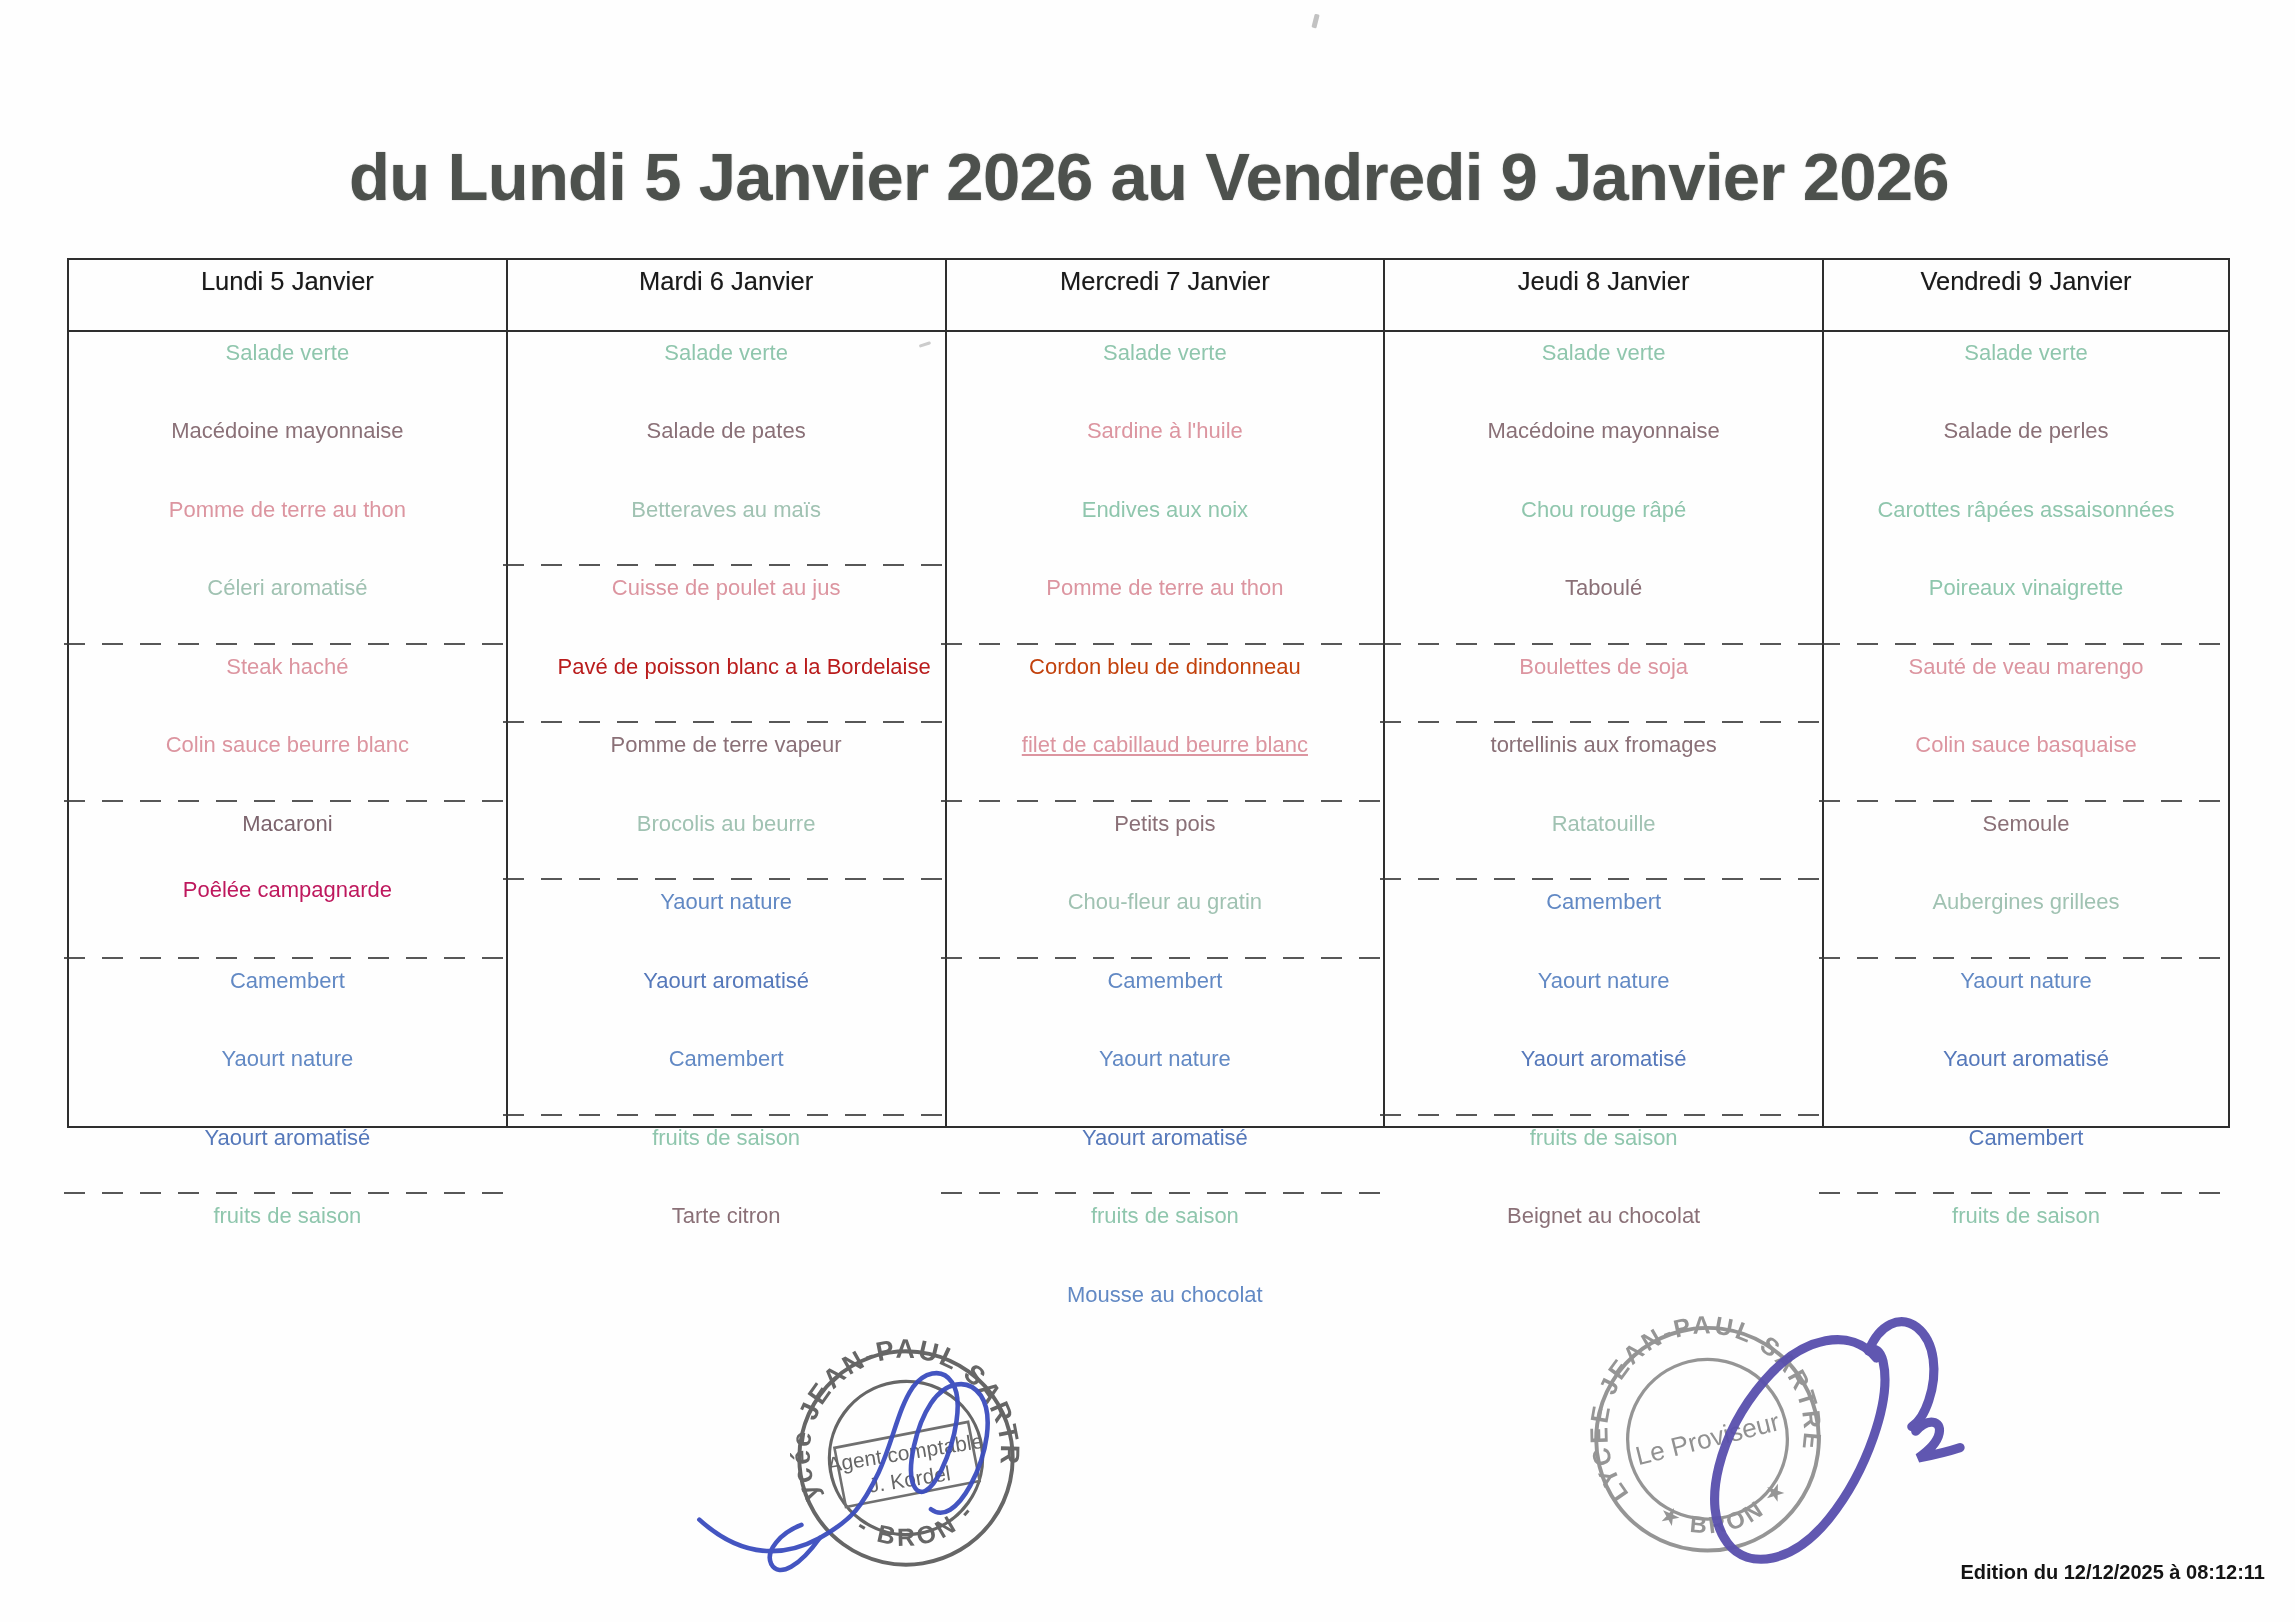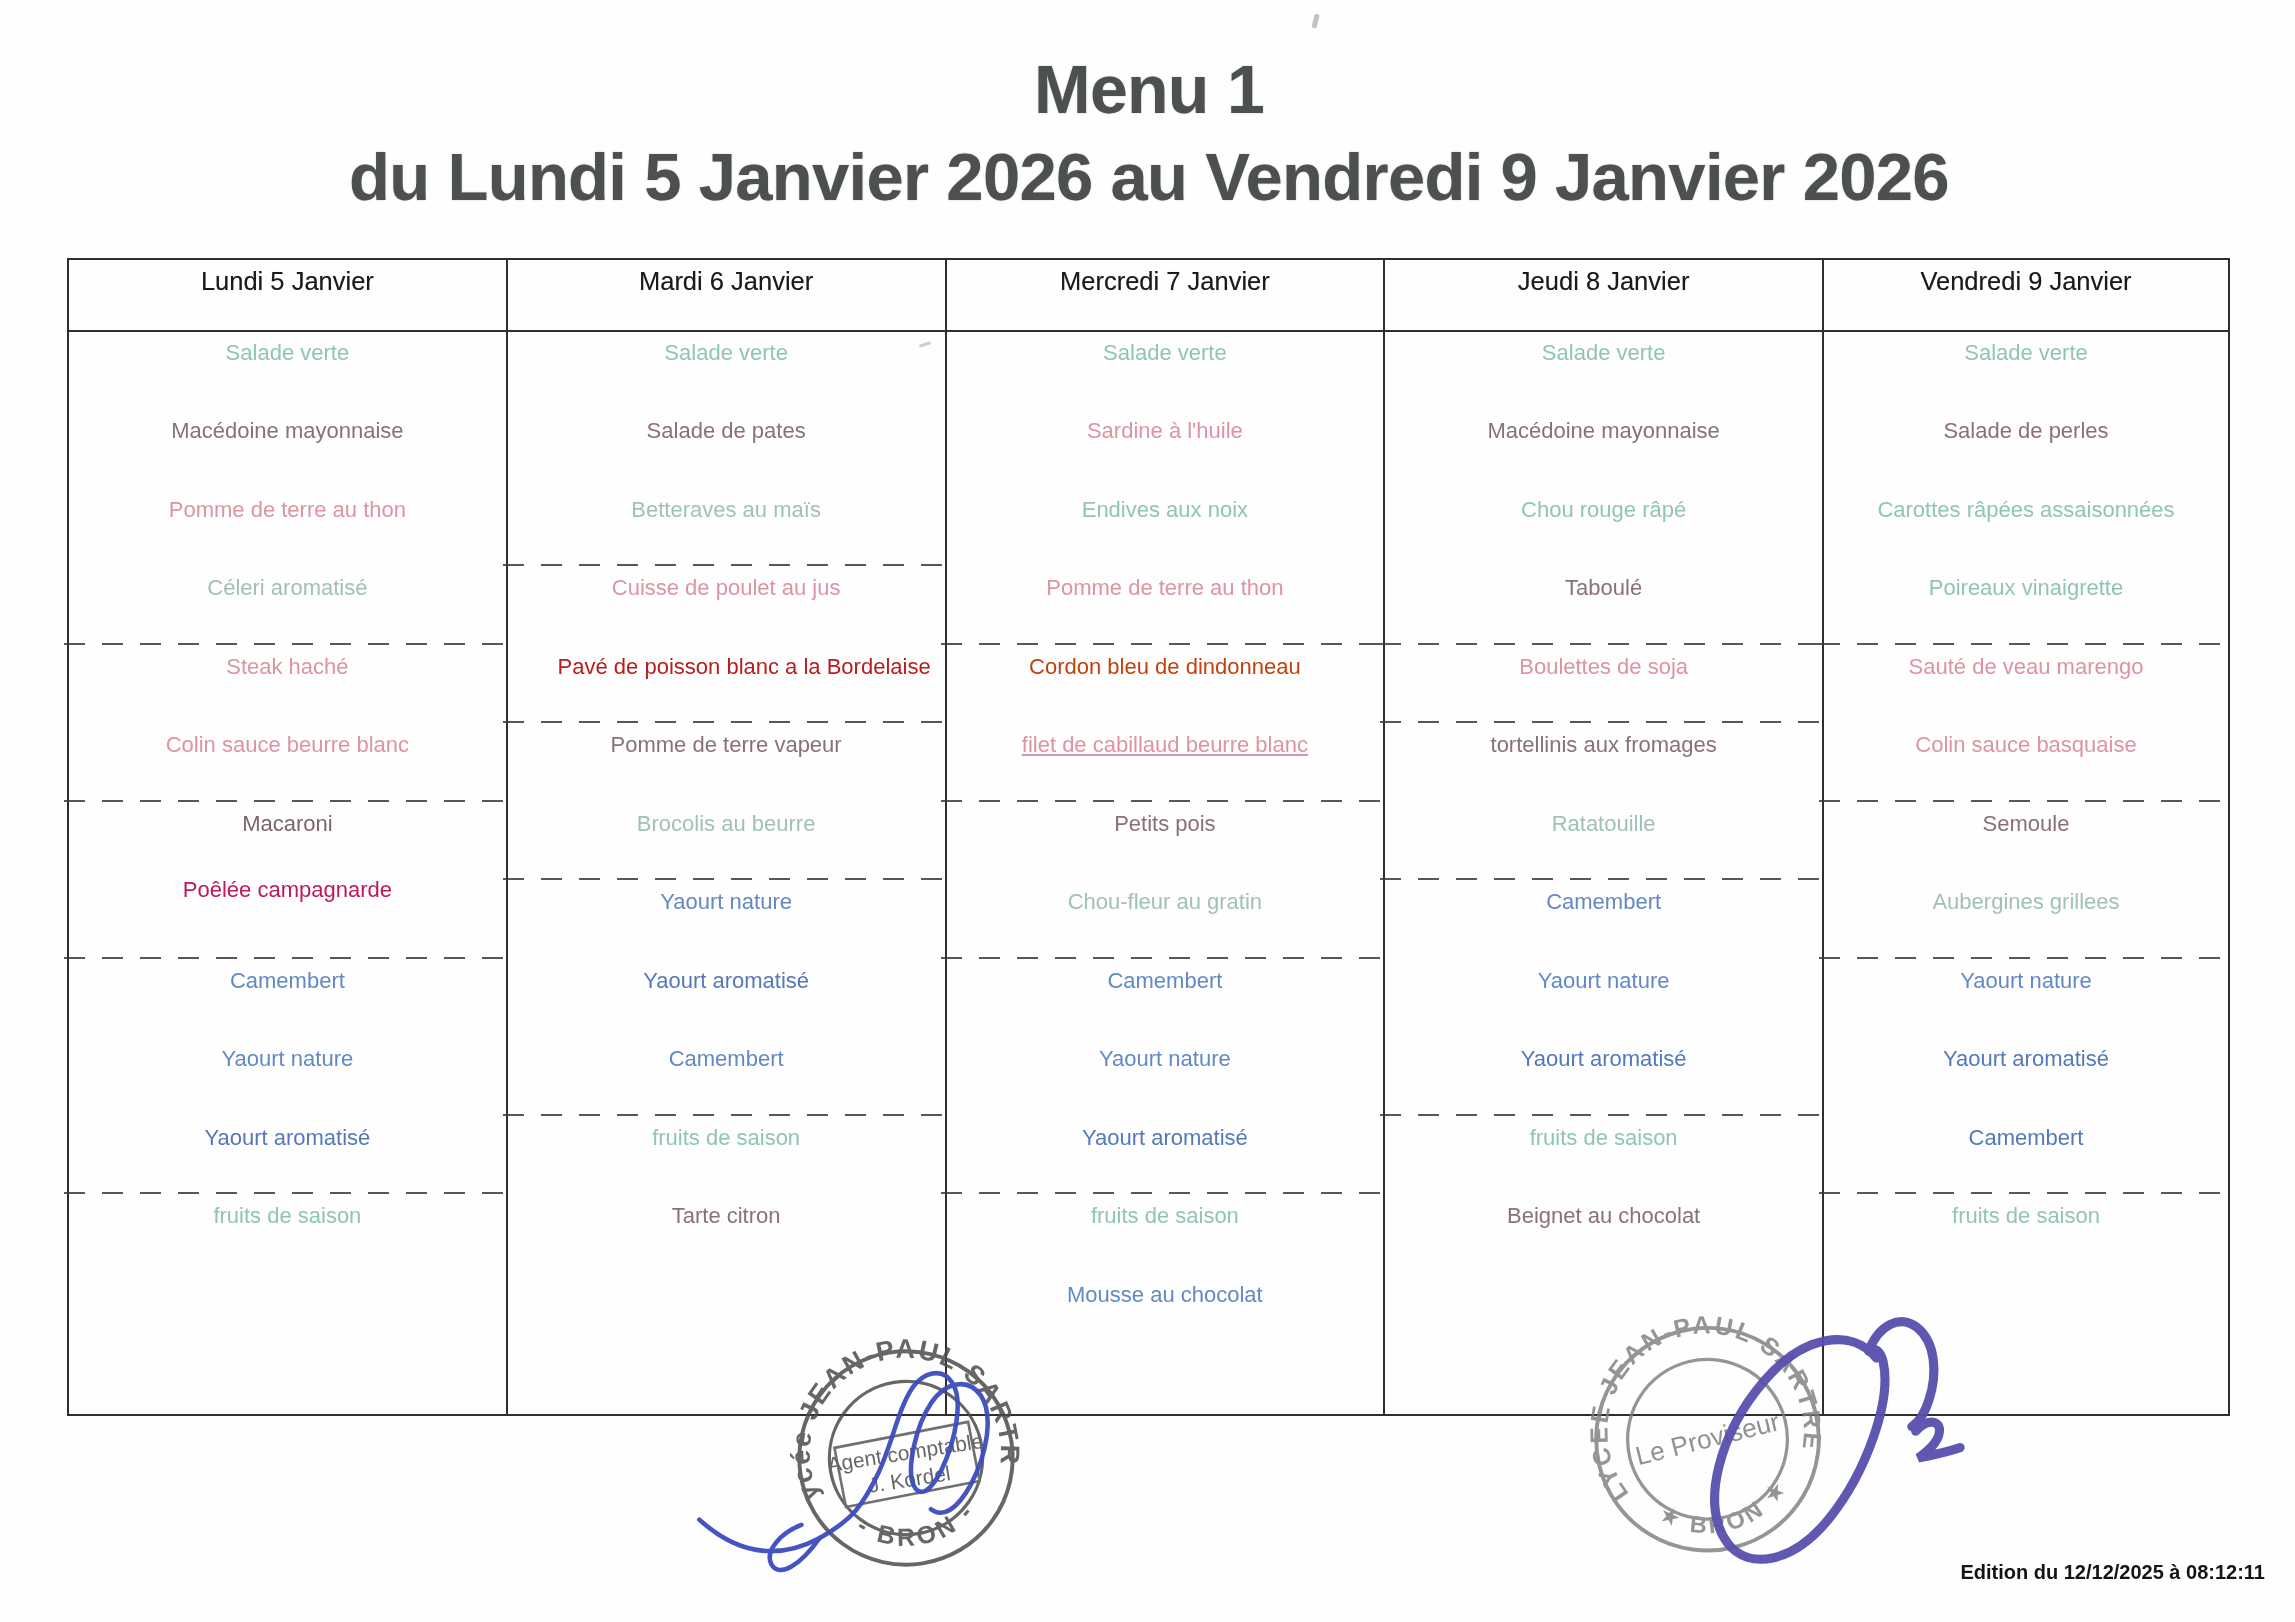--- a/index.html
+++ b/index.html
@@ -15,21 +15,21 @@
     position:absolute;left:67px;right:64px;
     text-align:center;font-weight:bold;color:#4d514d;
     text-shadow:0 0 1.3px rgba(60,63,60,.45);
     letter-spacing:-0.7px;white-space:nowrap;
   }
   .title-line1{top:55px;font-size:68px;line-height:1;}
   .title-line2{top:143px;font-size:67px;line-height:1;}
   
   .menu-table{
     position:absolute;left:67px;top:258px;
-    width:2163px;height:1158px;
+    width:2163px;height:870px;
     border:2px solid #2e2e2e;
     display:flex;box-sizing:border-box;
   }
   .day-col{flex:1;display:flex;flex-direction:column;border-left:2px solid #2e2e2e;box-sizing:border-box;}
   .day-col:first-child{border-left:none;}
   .day-col:last-child{flex:0.925;}
   .day-header{
     height:72px;border-bottom:2px solid #2e2e2e;
     text-align:center;padding-top:6.5px;box-sizing:border-box;
     font-size:25.5px;color:#1a1a1a;
@@ -57,21 +57,20 @@
   
   .speck{position:absolute;background:#9a9a9a;border-radius:1.3px;}
   .speck-1{left:1313px;top:14.4px;width:4.6px;height:14.4px;transform:rotate(14deg);opacity:.6;}
   .speck-2{left:919px;top:343px;width:11.8px;height:3.3px;transform:rotate(-18deg);opacity:.5;}
 </style>
 </head>
 <body>
 
 <div class="page">
 
-  <div class="title-line1">Menu 1</div>
   <div class="title-line2">du Lundi 5 Janvier 2026 au Vendredi 9 Janvier 2026</div>
 
   <div class="speck speck-1"></div>
   <div class="speck speck-2"></div>
 
   <div class="menu-table">
       <div class="day-col">
         <div class="day-header">Lundi 5 Janvier</div>
         <div class="day-body">
           <div class="menu-item" style="color: rgb(143, 198, 173); top: 4.6px;">Salade verte</div>

